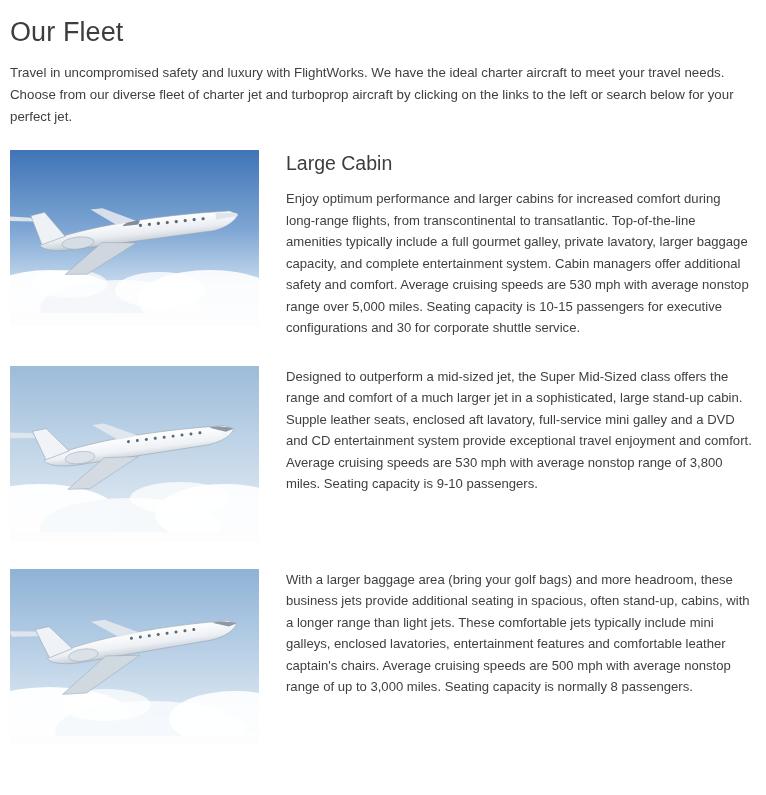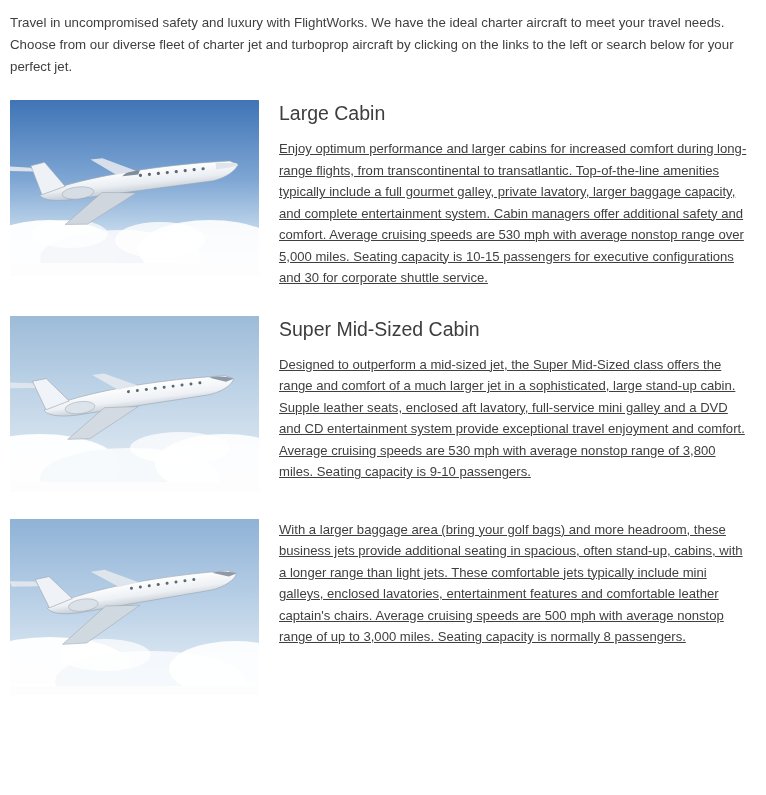--- a/index.html
+++ b/index.html
@@ -46,43 +46,43 @@
     width: 249px;
     height: 176px;
     flex: 0 0 249px;
     border-radius: 1px;
     overflow: hidden;
     position: relative;
     background: #9fb9d6;
   }
   .thumb svg { display: block; width: 249px; height: 176px; }
   .fleet-text {
-    padding-left: 20px;
+    padding-left: 27px;
     flex: 1 1 auto;
   }
   .fleet-heading {
     font-size: 19.5px;
     font-weight: 400;
     color: #3d3d3d;
     margin: 0 0 12px 0;
     line-height: 26px;
   }
   .fleet-desc {
     font-size: 13.1px;
     line-height: 21.5px;
     color: #3f3f3f;
     margin: 0;
-    text-decoration: underline;
   }
 </style>
 </head>
 <body>
 
 <div class="page">
 
+  <h1 class="page-title">Our Fleet</h1>
 
   <p class="intro">Travel in uncompromised safety and luxury with FlightWorks. We have the ideal charter aircraft to meet your travel needs. Choose from our diverse fleet of charter jet and turboprop aircraft by clicking on the links to the left or search below for your perfect jet.</p>
 
   <div class="fleet-list">
 
     <div class="fleet-item">
       <div class="thumb">
         <svg viewBox="0 0 249 176" preserveAspectRatio="xMidYMid slice" aria-hidden="true">
           <defs>
             <linearGradient id="sky1" x1="0" y1="0" x2="0" y2="1">
@@ -175,21 +175,20 @@
             <path d="M182 22 C 190 21, 200 23, 206 26 L 198 28 Z" fill="#8d99a6"></path>
             <path d="M16 34 L 6 4 L 20 3 L 40 28 Z" fill="#f0f3f7" stroke="#9aa5b1" stroke-width="0.6"></path>
             <path d="M6 6 L -20 2 L -18 8 L 8 11 Z" fill="#dfe5ec"></path>
             <ellipse cx="50" cy="36" rx="15" ry="6" fill="#dde3ea" stroke="#9aa5b1" stroke-width="0.5"></ellipse>
             <path d="M74 39 L 34 66 L 56 68 L 108 42 Z" fill="#d3dae1" stroke="#9aa5b1" stroke-width="0.5"></path>
             <path d="M90 23 L 66 5 L 78 5 L 110 21 Z" fill="#e4e9ee" opacity="0.9"></path>
           </g>
         </svg>
       </div>
       <div class="fleet-text">
-        <h2 class="fleet-heading">Super Mid-Sized Cabin</h2>
         <p class="fleet-desc">Designed to outperform a mid-sized jet, the Super Mid-Sized class offers the range and comfort of a much larger jet in a sophisticated, large stand-up cabin. Supple leather seats, enclosed aft lavatory, full-service mini galley and a DVD and CD entertainment system provide exceptional travel enjoyment and comfort. Average cruising speeds are 530 mph with average nonstop range of 3,800 miles. Seating capacity is 9-10 passengers.</p>
       </div>
     </div>
 
     <div class="fleet-item">
       <div class="thumb">
         <svg viewBox="0 0 249 176" preserveAspectRatio="xMidYMid slice" aria-hidden="true">
           <defs>
             <linearGradient id="sky3" x1="0" y1="0" x2="0" y2="1">
               <stop offset="0%" stop-color="#8fb2d6"></stop>

